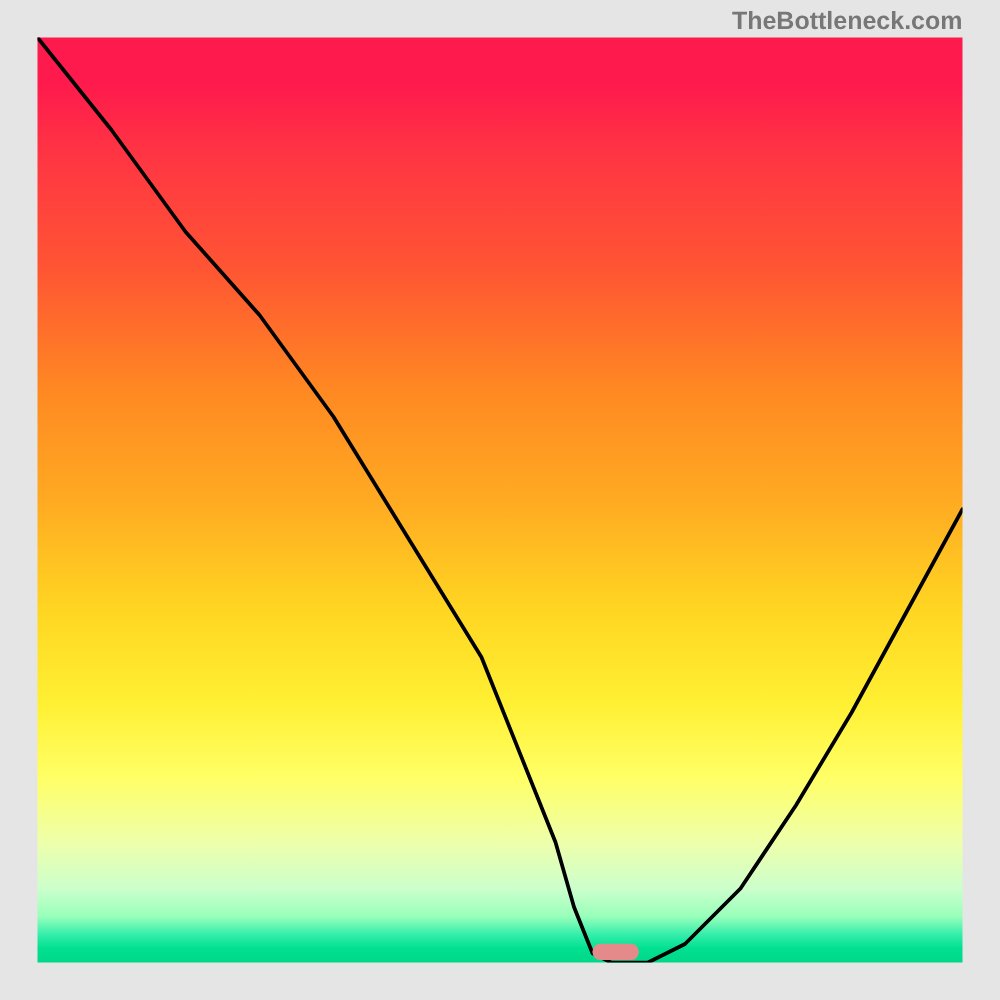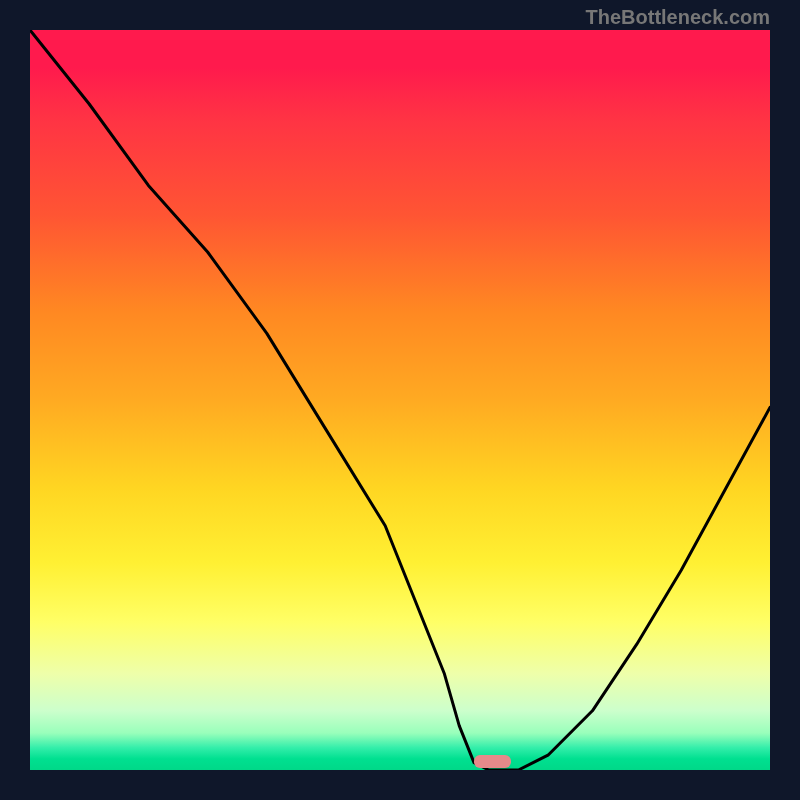--- a/index.html
+++ b/index.html
@@ -7,21 +7,21 @@
     padding: 0;
     width: 800px;
     height: 800px;
     background: #000;
     overflow: hidden;
   }
   .container {
     position: relative;
     width: 800px;
     height: 800px;
-    background: #0f172a;
+    background: #e5e5e5;
   }
   .plot-area {
     position: absolute;
     left: 30px;
     top: 30px;
     width: 740px;
     height: 740px;
     background: linear-gradient(to bottom,
       #ff1a4d 0%,
       #ff1a4d 5%,

